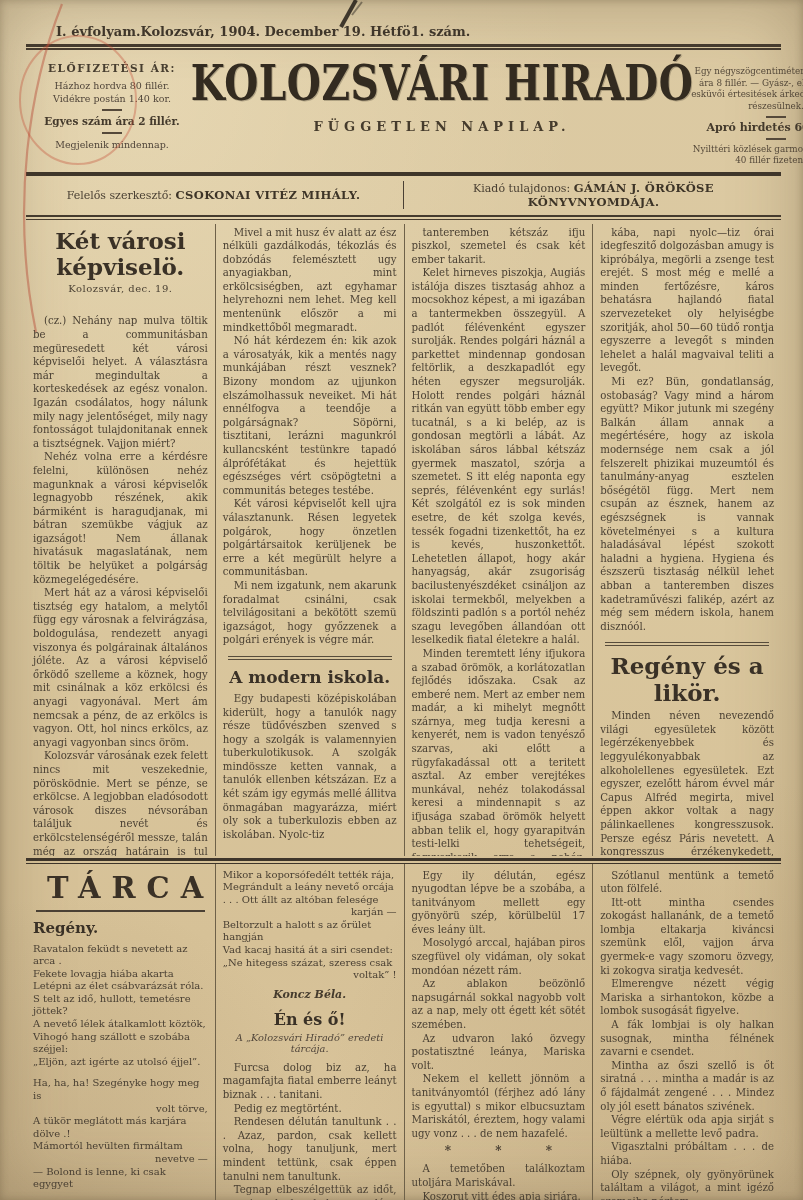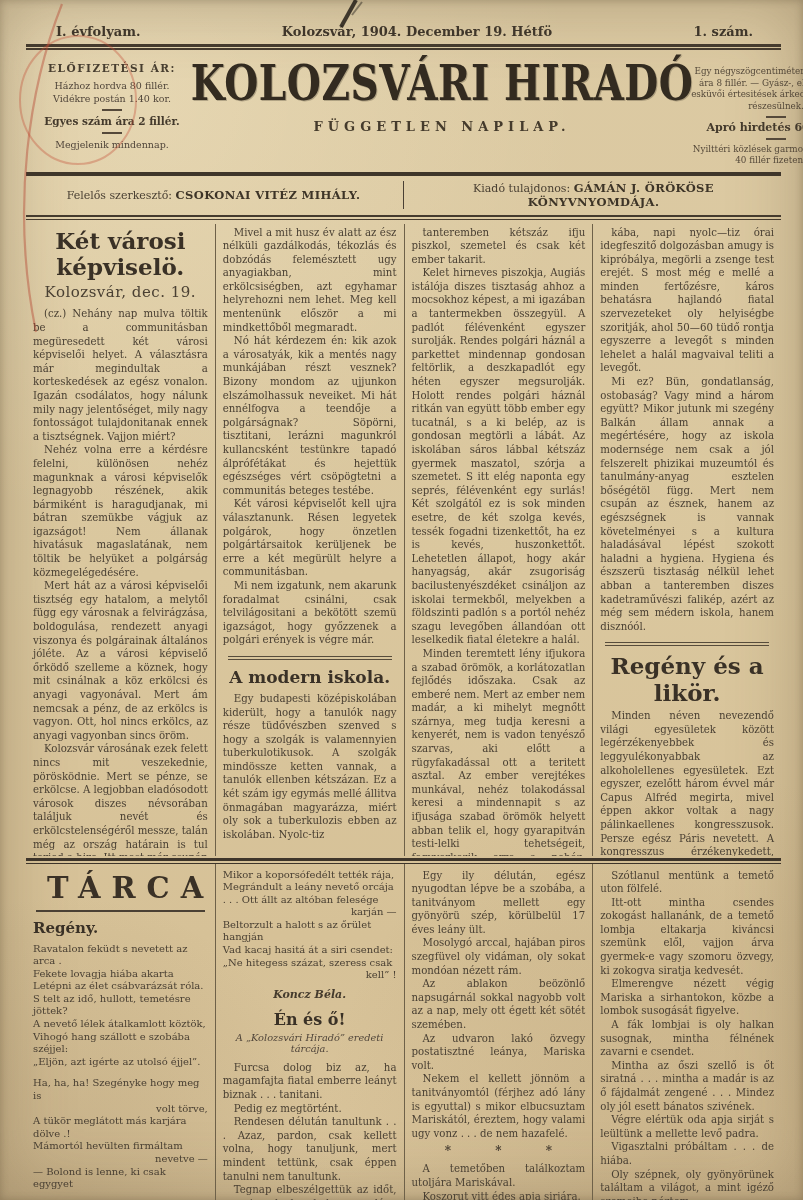--- a/index.html
+++ b/index.html
@@ -10,21 +10,21 @@
     background:
       radial-gradient(90% 60% at 18% 8%, rgba(255,246,216,.28), transparent 60%),
       radial-gradient(70% 50% at 85% 96%, rgba(120,90,50,.14), transparent 65%),
       radial-gradient(50% 35% at 8% 99%, rgba(100,75,40,.16), transparent 70%),
       linear-gradient(180deg,#dccaa3 0%,#dac79e 48%,#d6c197 78%,#d9c49b 100%);
     box-shadow:inset 0 0 70px rgba(92,72,42,.35), inset 0 0 8px rgba(60,45,25,.3);
     padding:24px 22px 0 26px;
   }
   .marks{position:absolute;left:0;top:0;pointer-events:none;z-index:5}
   
-  .topline{display:flex;justify-content:space-between;align-items:baseline;
+  .topline{display:flex;justify-content:flex-start;align-items:baseline;
     font-size:13px;font-weight:700;color:#3f362a;padding:0 28px 0 30px}
   .rule-top{margin-top:5px;height:6px;border-top:3px solid #453b2e;border-bottom:2px solid #453b2e}
   
   .masthead{display:grid;grid-template-columns:172px 1fr 180px;padding:9px 0 4px;min-height:110px}
   .mh-left{font-size:9.5px;line-height:13px;text-align:center;padding-top:3px;color:#50453a}
   .mh-left .hd{font-size:10.5px;font-weight:700;letter-spacing:1.5px;margin-bottom:4px;color:#483e30}
   .mh-left .bold-line{font-weight:700;font-size:10.5px;color:#443a2c}
   .mini-rule{width:20px;height:0;border-top:2px solid #55493a;margin:4px auto}
   .mh-center{text-align:center;overflow:visible}
   .mh-title{display:inline-block;font-weight:700;font-size:38px;line-height:1;white-space:nowrap;
@@ -39,21 +39,21 @@
   .staff .cell{flex:1;text-align:center;align-self:center}
   .staff b{font-size:11.5px;letter-spacing:.4px;color:#3d3427}
   .staff-divider{width:1px;background:#4a4034;margin:0 2px}
   .rule-double{height:5px;border-top:2px solid #453b2e;border-bottom:1px solid #453b2e}
   
   .main{display:grid;grid-template-columns:repeat(4,1fr);height:632px;overflow:hidden;margin-top:4px}
   .mcol{padding:2px 7px 0 7px;overflow:hidden}
   .mcol + .mcol{border-left:1px solid #6e6149}
   .para{font-size:10.2px;line-height:13.6px;text-align:justify;text-indent:11px;color:#4a4033}
   h2.headline{font-size:23px;font-weight:700;text-align:center;line-height:1.15;margin:2px 0 3px;color:#3a3126}
-  .dateline{text-align:center;font-size:15px;letter-spacing:.5px;margin-bottom:6px;color:#4a4033}
+  .dateline{text-align:center;font-size:10px;letter-spacing:.5px;margin-bottom:20px;color:#4a4033}
   .sep{height:4px;border-top:1px solid #574c3b;border-bottom:1px solid #574c3b;margin:9px 5px 7px}
   h3.subhead{font-size:17px;font-weight:700;text-align:center;margin:2px 0 5px;color:#3a3126}
   
   .tarca-rule{height:6px;border-top:3px solid #3e352a;border-bottom:1px solid #3e352a;margin-top:2px}
   .tarca{display:grid;grid-template-columns:repeat(4,1fr);height:352px;overflow:hidden}
   .tcol{padding:5px 7px;overflow:hidden}
   .tcol + .tcol{border-left:1px solid #6e6149}
   .tarca-header{font-size:29px;font-weight:700;letter-spacing:11px;text-indent:11px;text-align:center;
     color:#3a3126;border-bottom:2px solid #4a4034;padding-bottom:5px;margin:2px 3px 7px}
   .poem-title{font-size:15px;font-weight:700;text-align:left;margin:3px 0 6px;color:#3a3126}
@@ -188,21 +188,21 @@
     </div>
     <div class="tcol">
       <div>
           <div class="pline ">Mikor a koporsófedélt tették rája,</div>
           <div class="pline ">Megrándult a leány nevető orcája</div>
           <div class="pline ">. . . Ott állt az altóban felesége</div>
           <div class="pline r">karján —</div>
           <div class="pline ">Beltorzult a halott s az őrület hangján</div>
           <div class="pline ">Vad kacaj hasitá át a siri csendet:</div>
           <div class="pline ">„Ne hitegess százat, szeress csak</div>
-          <div class="pline r">kell” !</div>
+          <div class="pline r">voltak” !</div>
         </div>
       <div class="signature">Koncz Béla.</div>
       <h3 class="t2-title">Én és ő!</h3>
       <div class="t2-sub">A „Kolozsvári Hiradó” eredeti tárcája.</div>
       <div>
           <p class="para">Furcsa dolog biz az, ha magamfajta fiatal emberre leányt biznak . . . tanitani.</p>
           <p class="para">Pedig ez megtörtént.</p>
           <p class="para">Rendesen délután tanultunk . . . Azaz, pardon, csak kellett volna, hogy tanuljunk, mert mindent tettünk, csak éppen tanulni nem tanultunk.</p>
           <p class="para">Tegnap elbeszélgettük az időt, ma nincs kedve, holnap vendége lesz . . . holnapután . . . fogadni mernék azzal áll majd elő, hogy megy Rozsikához.</p>
         </div>

